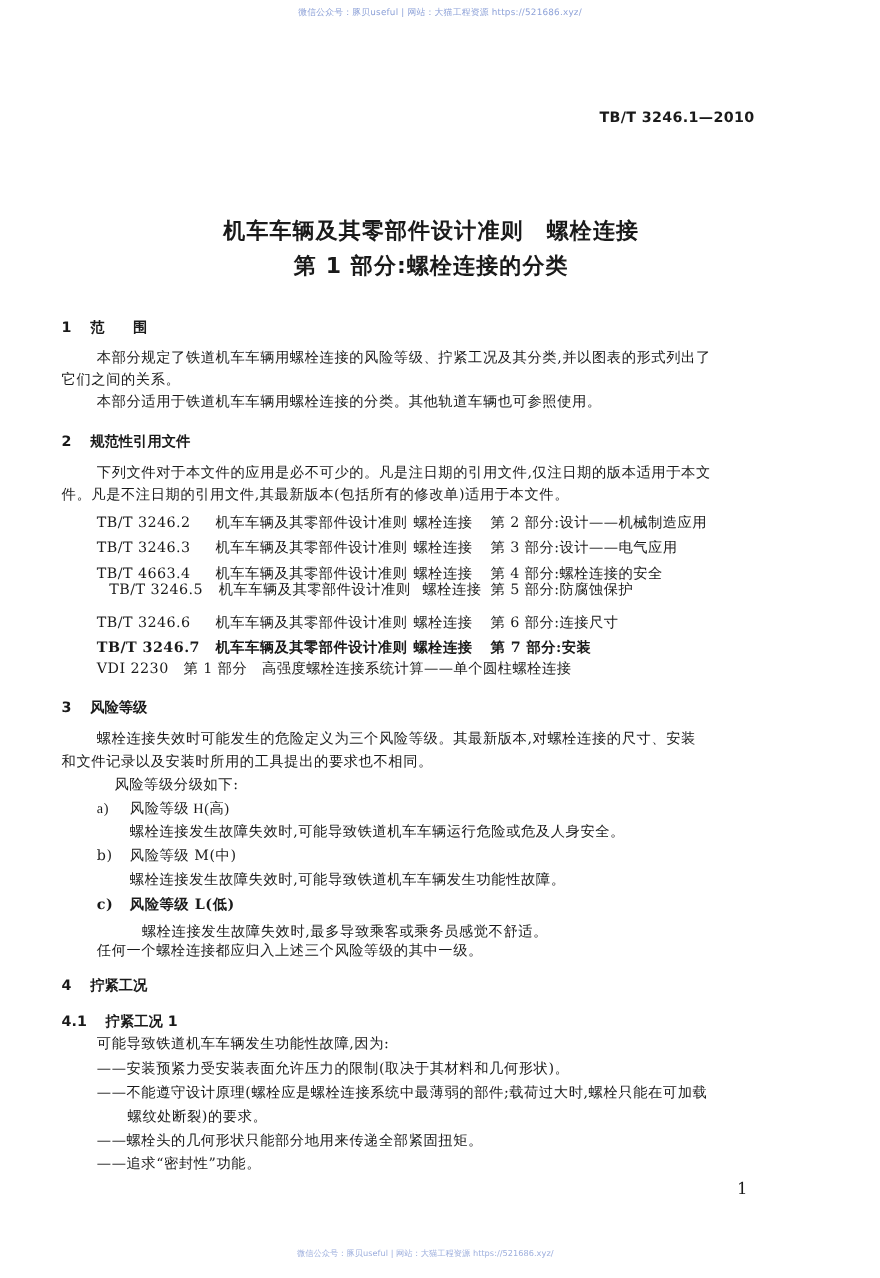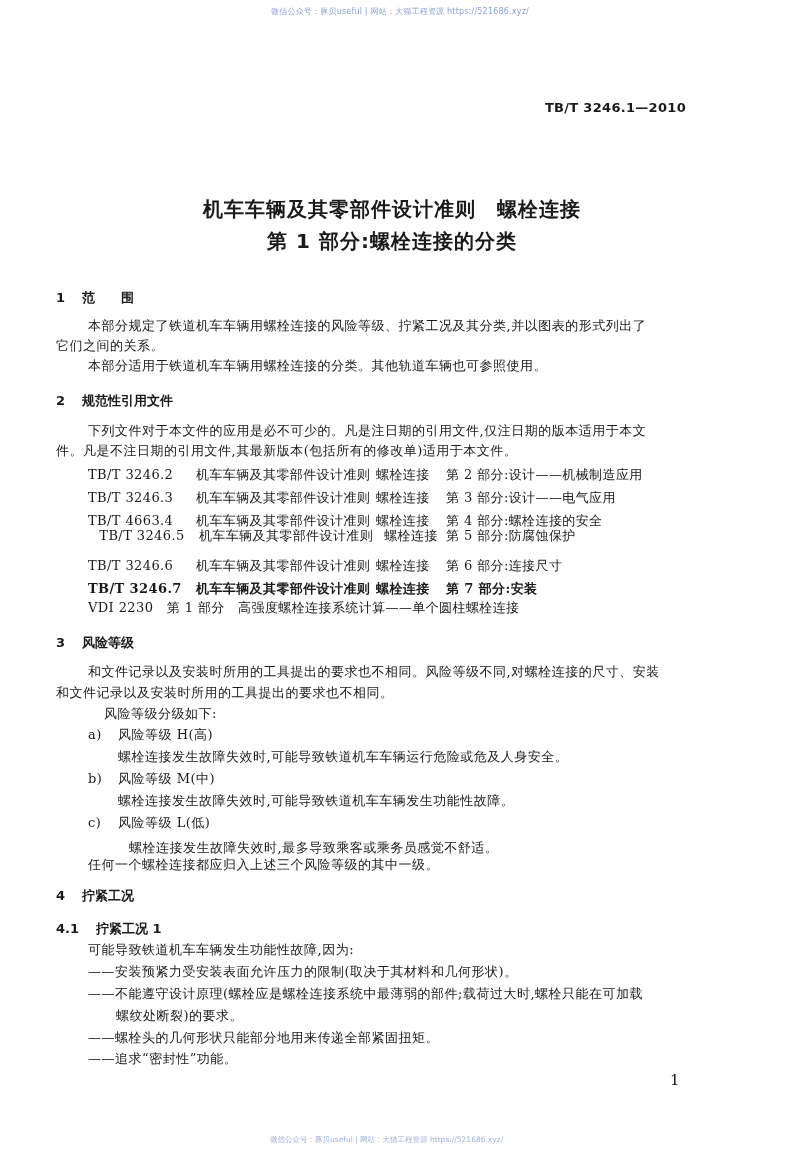--- a/index.html
+++ b/index.html
@@ -87,35 +87,35 @@
   <span class="code">TB/T 3246.6</span><span class="t1">机车车辆及其零部件设计准则</span><span class="t2">螺栓连接</span><span>第 6 部分:连接尺寸</span>
 </div>
 <div class="ref-row" style="top:580px;font-weight:bold;">
   <span class="code">TB/T 3246.7</span><span class="t1">机车车辆及其零部件设计准则</span><span class="t2">螺栓连接</span><span>第 7 部分:安装</span>
 </div>
 <div class="ref-row" style="top:599px;text-align:center;">VDI 2230　第 1 部分　高强度螺栓连接系统计算——单个圆柱螺栓连接</div>
 
 <div class="h1" style="top:634px;">
   <span class="num">3</span><span>风险等级</span>
 </div>
-<div class="p" style="top:664px; left:88px;">和文件记录以及安装时所用的工具提出的要求也不相同。风险等级不同,对螺栓连接的尺寸、安装</div>
+<div class="p" style="top:664px; left:88px;">螺栓连接失效时可能发生的危险定义为三个风险等级。其最新版本,对螺栓连接的尺寸、安装</div>
 <div class="p" style="top:685px; left:56px;">和文件记录以及安装时所用的工具提出的要求也不相同。</div>
 <div class="p" style="top:706px; left:104px;">风险等级分级如下:</div>
 
-<div class="p" style="top:727px; left:88px;">
+<div class="p" style="top:727px; left:88px;font-family:Liberation Serif, serif;">
   <span class="list-marker">a)</span><span>风险等级 H(高)</span>
 </div>
 <div class="p" style="top:749px; left:118px;">螺栓连接发生故障失效时,可能导致铁道机车车辆运行危险或危及人身安全。</div>
 
 <div class="p" style="top:771px; left:88px;">
   <span class="list-marker">b)</span><span>风险等级 M(中)</span>
 </div>
 <div class="p" style="top:793px; left:118px;">螺栓连接发生故障失效时,可能导致铁道机车车辆发生功能性故障。</div>
 
-<div class="p" style="top:815px; left:88px;">
+<div class="p" style="top:815px; left:88px;font-weight:bold;">
   <span class="list-marker">c)</span><span>风险等级 L(低)</span>
 </div>
 <div class="p" style="top:840px; left:118px;margin-left:11px;">螺栓连接发生故障失效时,最多导致乘客或乘务员感觉不舒适。</div>
 <div class="p" style="top:857px; left:88px;">任何一个螺栓连接都应归入上述三个风险等级的其中一级。</div>
 
 <div class="h1" style="top:887px;">
   <span class="num">4</span><span>拧紧工况</span>
 </div>
 <div class="h1" style="top:920px;">
   <span class="num" style="width:40px;">4.1</span><span>拧紧工况 1</span>

